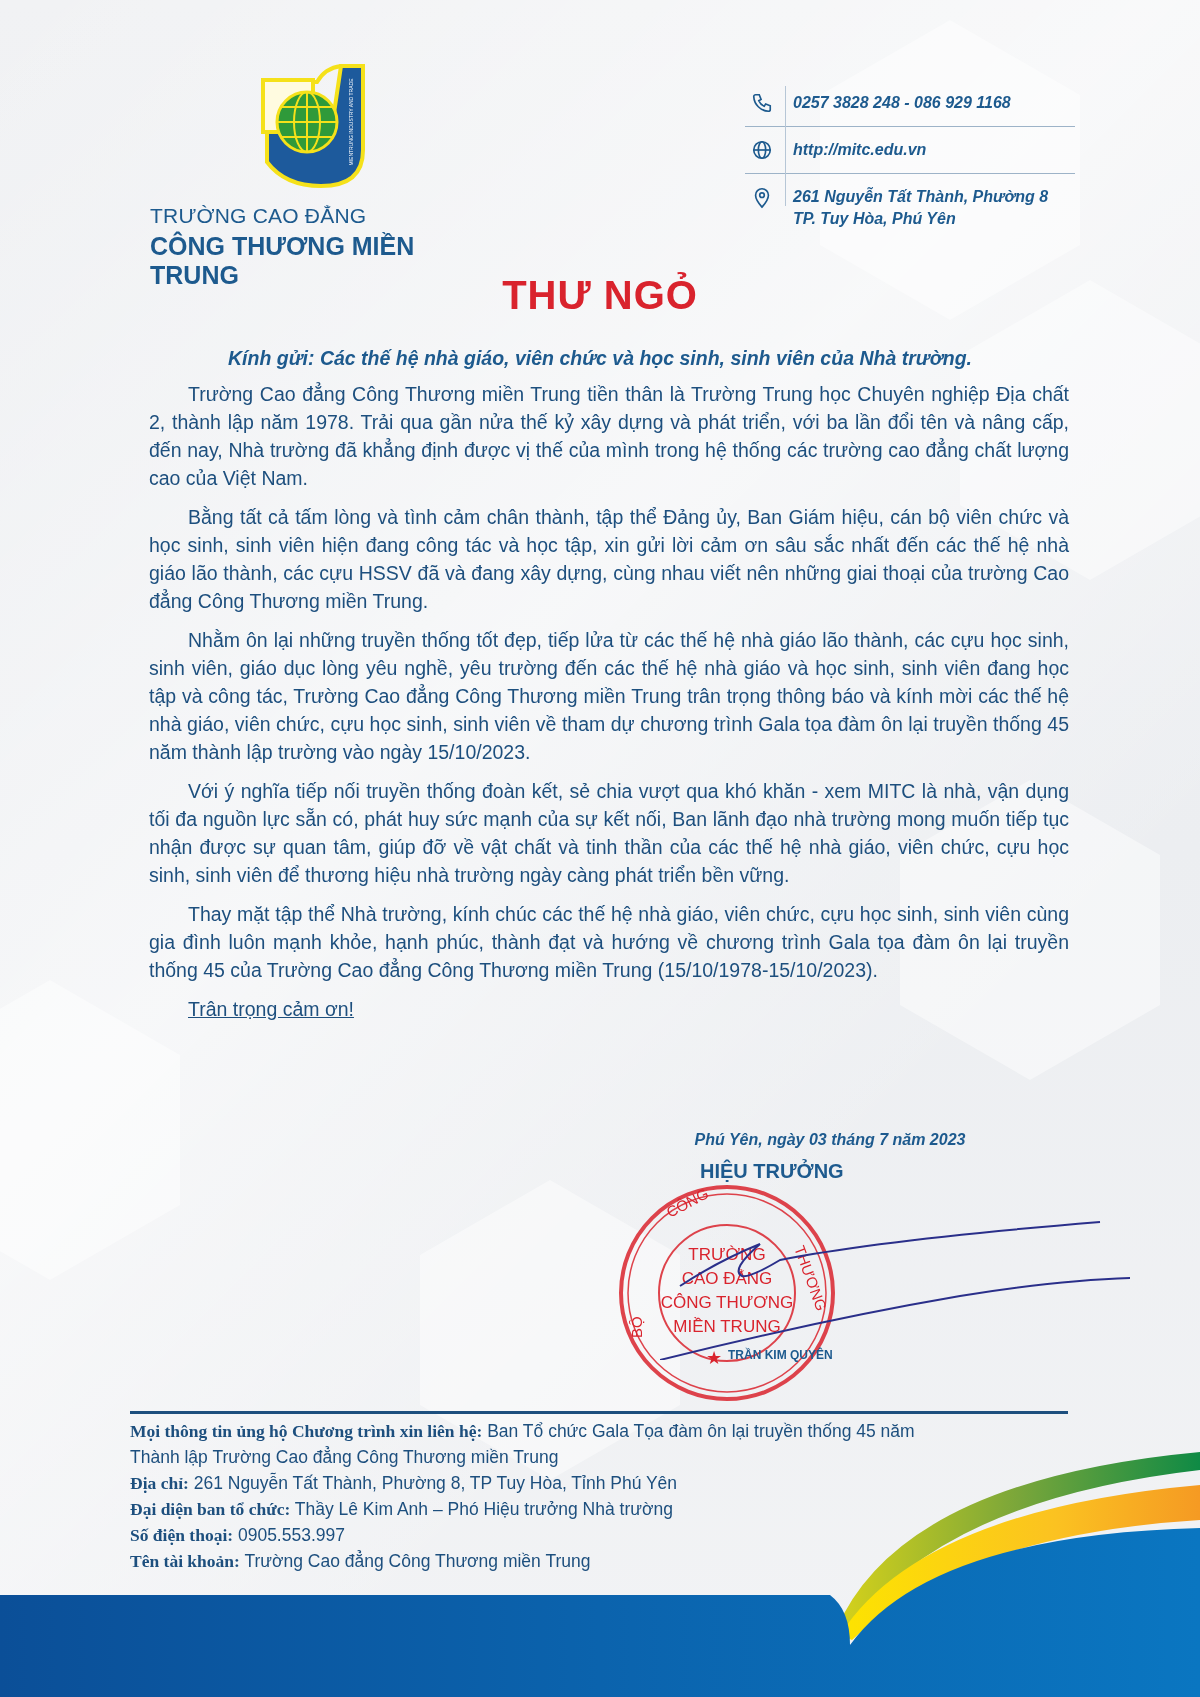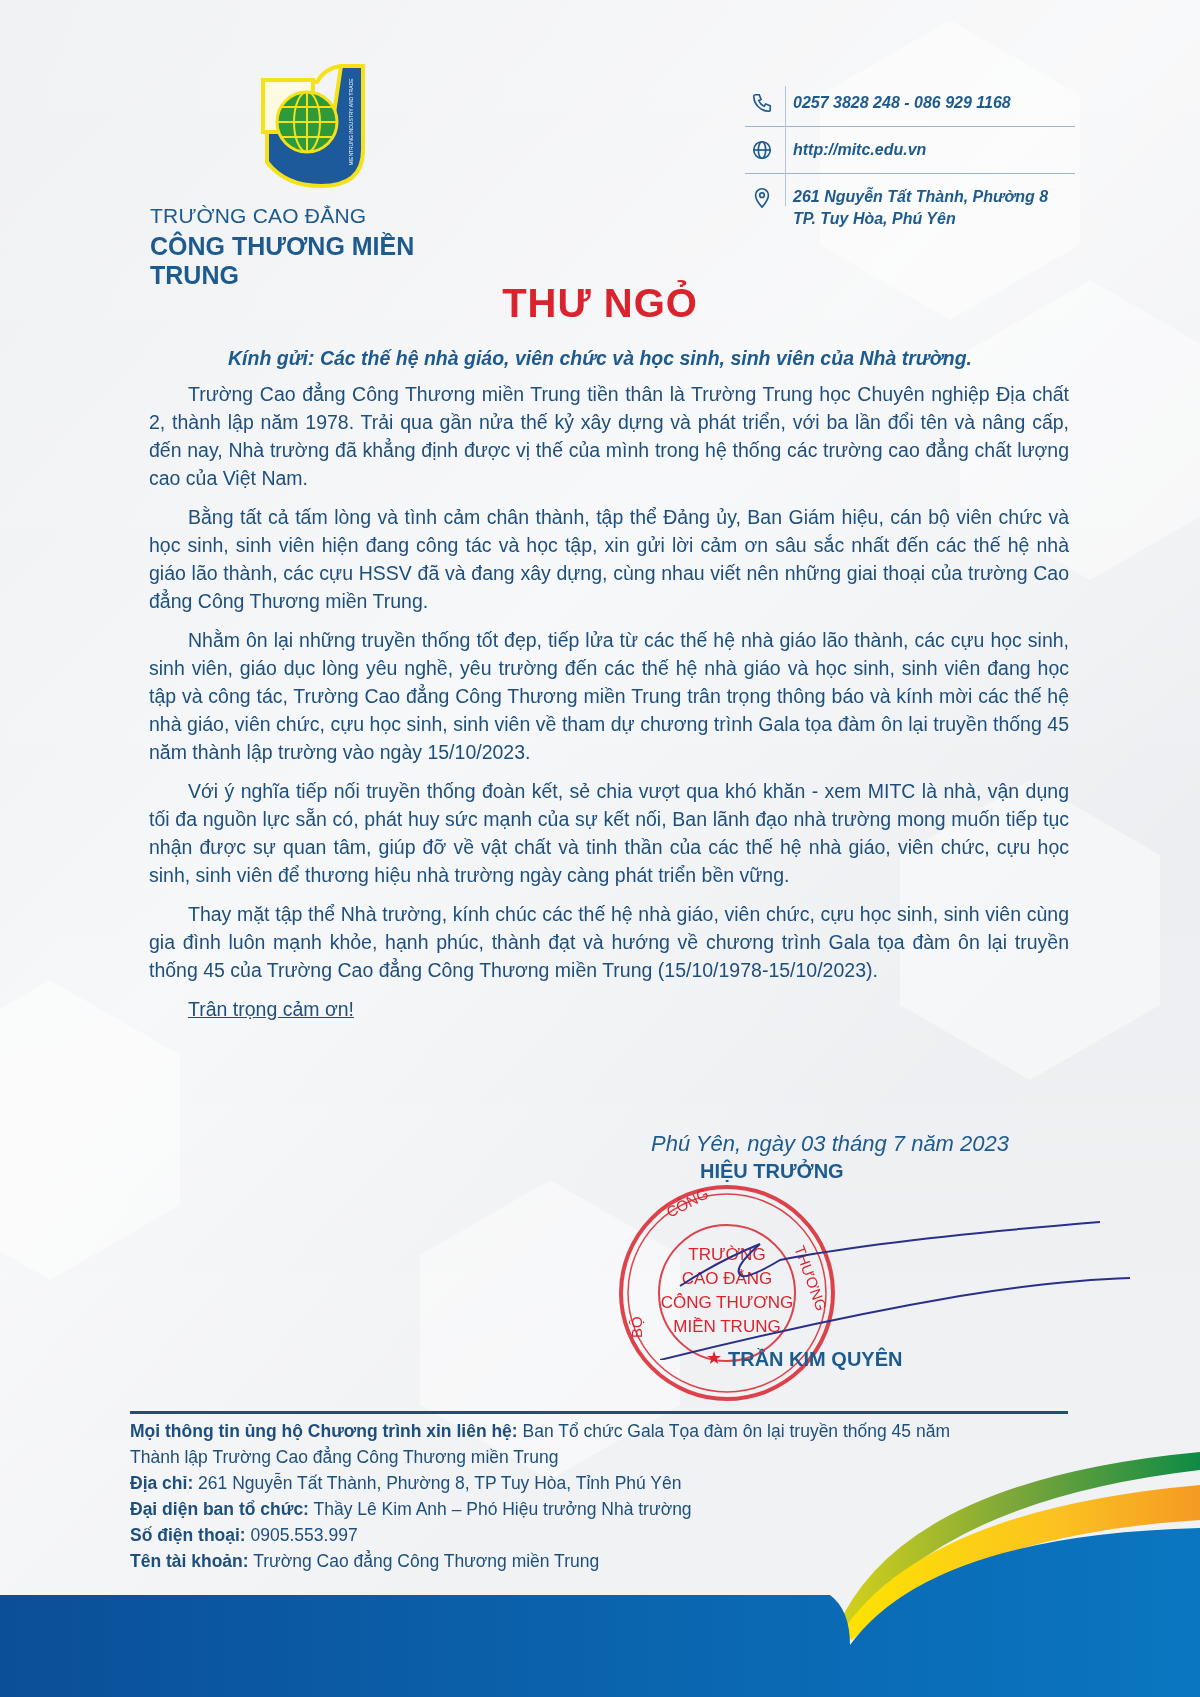--- a/index.html
+++ b/index.html
@@ -33,40 +33,40 @@
   .school-line2 { font-size: 25px; font-weight: bold; color: #1d5a8e; margin-top: 4px; }
 
   .contact-block { position: absolute; left: 745px; top: 86px; width: 330px; }
   .contact-row { display: flex; align-items: flex-start; position: relative; }
   .contact-row .ico { width: 34px; height: 34px; display: flex; align-items: center; justify-content: center; color: #1d5a8e; flex: none; }
   .contact-row .txt { padding-left: 14px; font-style: italic; font-weight: bold; font-size: 16px; color: #1d5a8e; line-height: 22px; padding-top: 6px; }
   .contact-sep { height: 1px; background: #9db3c8; margin: 6px 0 6px 0; width: 330px; }
   .contact-vline { position: absolute; left: 40px; top: 0; width: 1px; height: 120px; background: #b6c6d6; }
 
   
-  .title { position: absolute; top: 281px; left: 0; width: 1200px; text-align: center; font-size: 40px; font-weight: bold; color: #d9232d; letter-spacing: 1px; }
+  .title { position: absolute; top: 273px; left: 0; width: 1200px; text-align: center; font-size: 40px; font-weight: bold; color: #d9232d; letter-spacing: 1px; }
   .salutation { position: absolute; top: 347px; left: 0; width: 1200px; text-align: center; font-size: 19.5px; font-weight: bold; font-style: italic; color: #1d5a8e; }
 
   
   .body-text { position: absolute; left: 149px; top: 380px; width: 920px; font-size: 19.5px; line-height: 28px; color: #1d4f7e; }
   .para { text-align: justify; text-indent: 39px; margin-bottom: 11px; }
   .thanks { text-indent: 39px; margin-top: 4px; text-decoration: underline; }
 
   
-  .sign-date { position: absolute; left: 620px; top: 1131px; width: 420px; text-align: center; font-style: italic; font-size: 22px; color: #1d5a8e; }
+  .sign-date { position: absolute; left: 620px; top: 1131px; width: 420px; text-align: center; font-style: italic; font-size: 16px; color: #1d5a8e; font-weight: bold; }
   .sign-role { position: absolute; left: 700px; top: 1160px; width: 260px; text-align: left; font-weight: bold; font-size: 20px; color: #1d5a8e; }
   .stamp { position: absolute; left: 612px; top: 1178px; width: 230px; height: 230px; }
   .signature { position: absolute; left: 660px; top: 1220px; width: 470px; height: 140px; }
-  .sign-name { position: absolute; left: 728px; top: 1348px; font-weight: bold; font-size: 20px; color: #1d5a8e; }
+  .sign-name { position: absolute; left: 728px; top: 1348px; font-weight: bold; font-size: 12px; color: #1d5a8e; }
   .sign-star { position: absolute; left: 706px; top: 1347px; color: #d9232d; font-size: 18px; }
 
   
   .info-rule { position: absolute; left: 130px; top: 1411px; width: 938px; height: 3px; background: #1d4f7e; }
   .info { position: absolute; left: 130px; top: 1418px; width: 940px; font-size: 17.5px; line-height: 26px; color: #1d4f7e; }
-  .info b { color: #1d4f7e; }
+  .info b { color: #1d4f7e; font-family: Liberation Serif, serif; }
   .info .row { white-space: nowrap; }
   .bank-gap { display: inline-block; width: 28px; }
 
   
   .wave { position: absolute; left: 0; top: 1440px; width: 1200px; height: 257px; }
 </style>
 </head>
 <body>
 
 <div class="bg-layer"></div>

